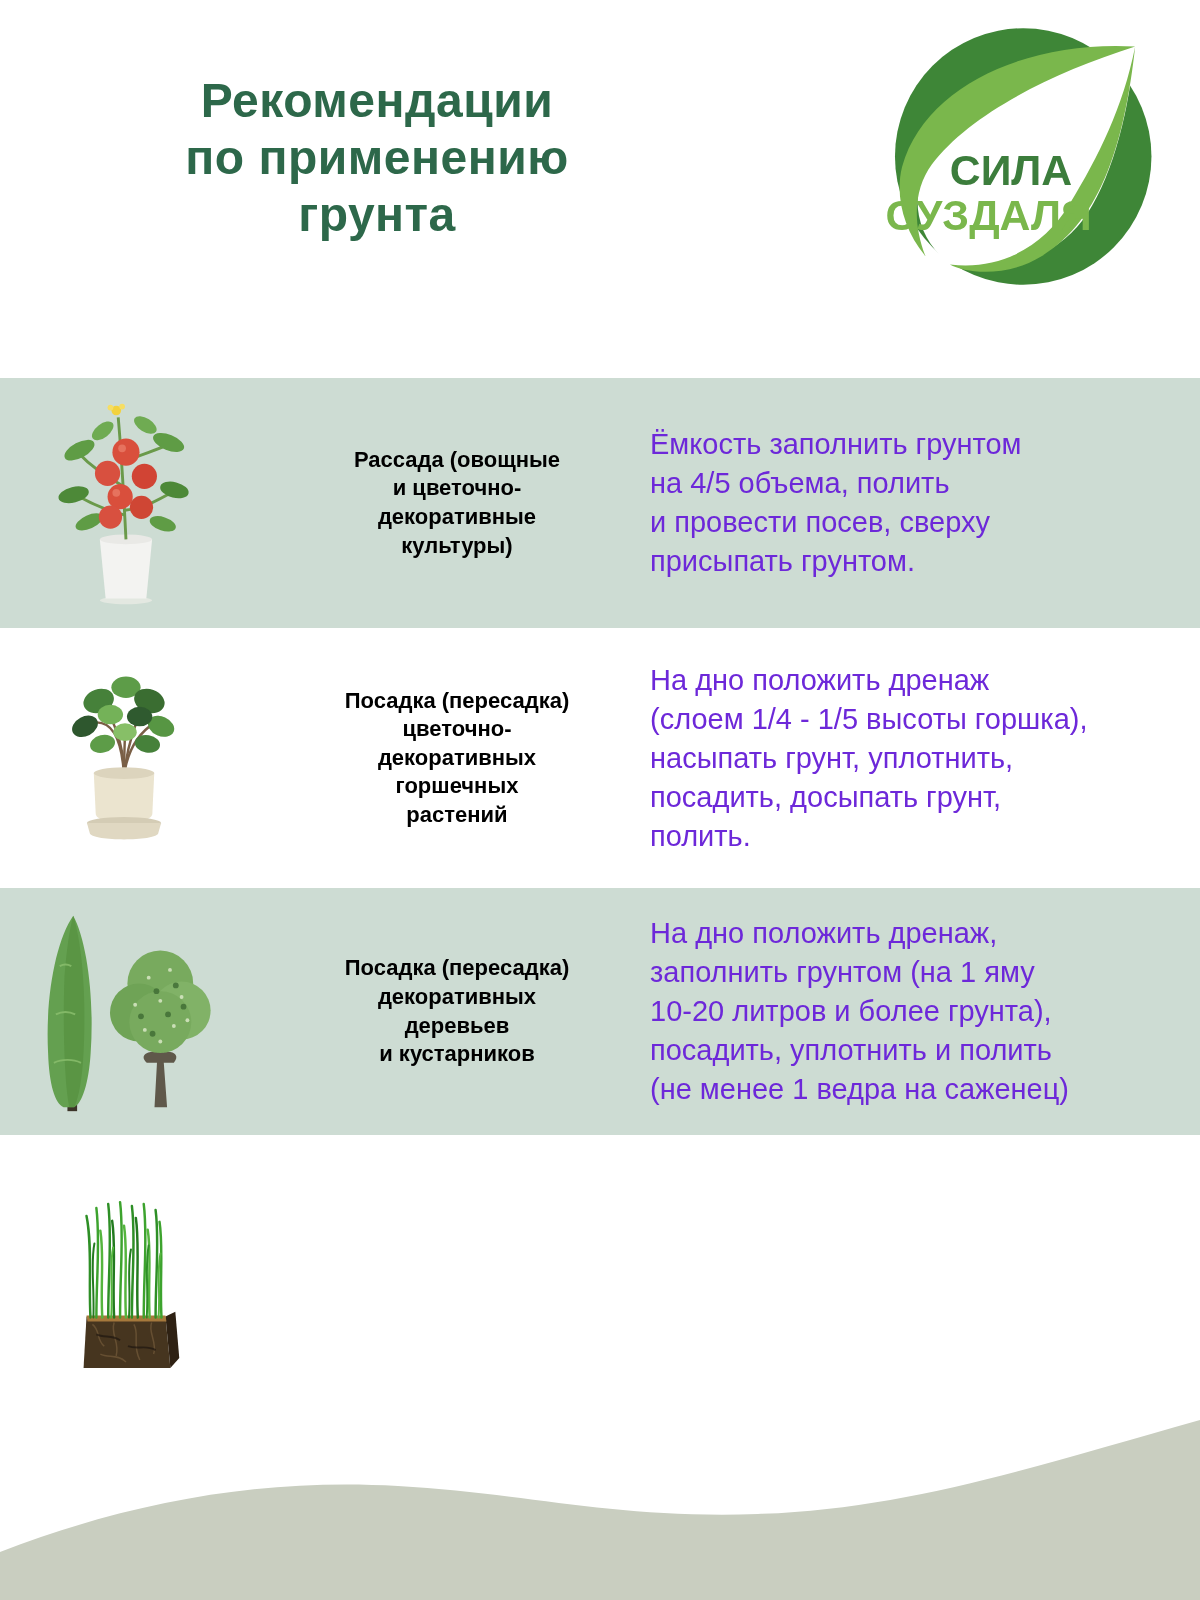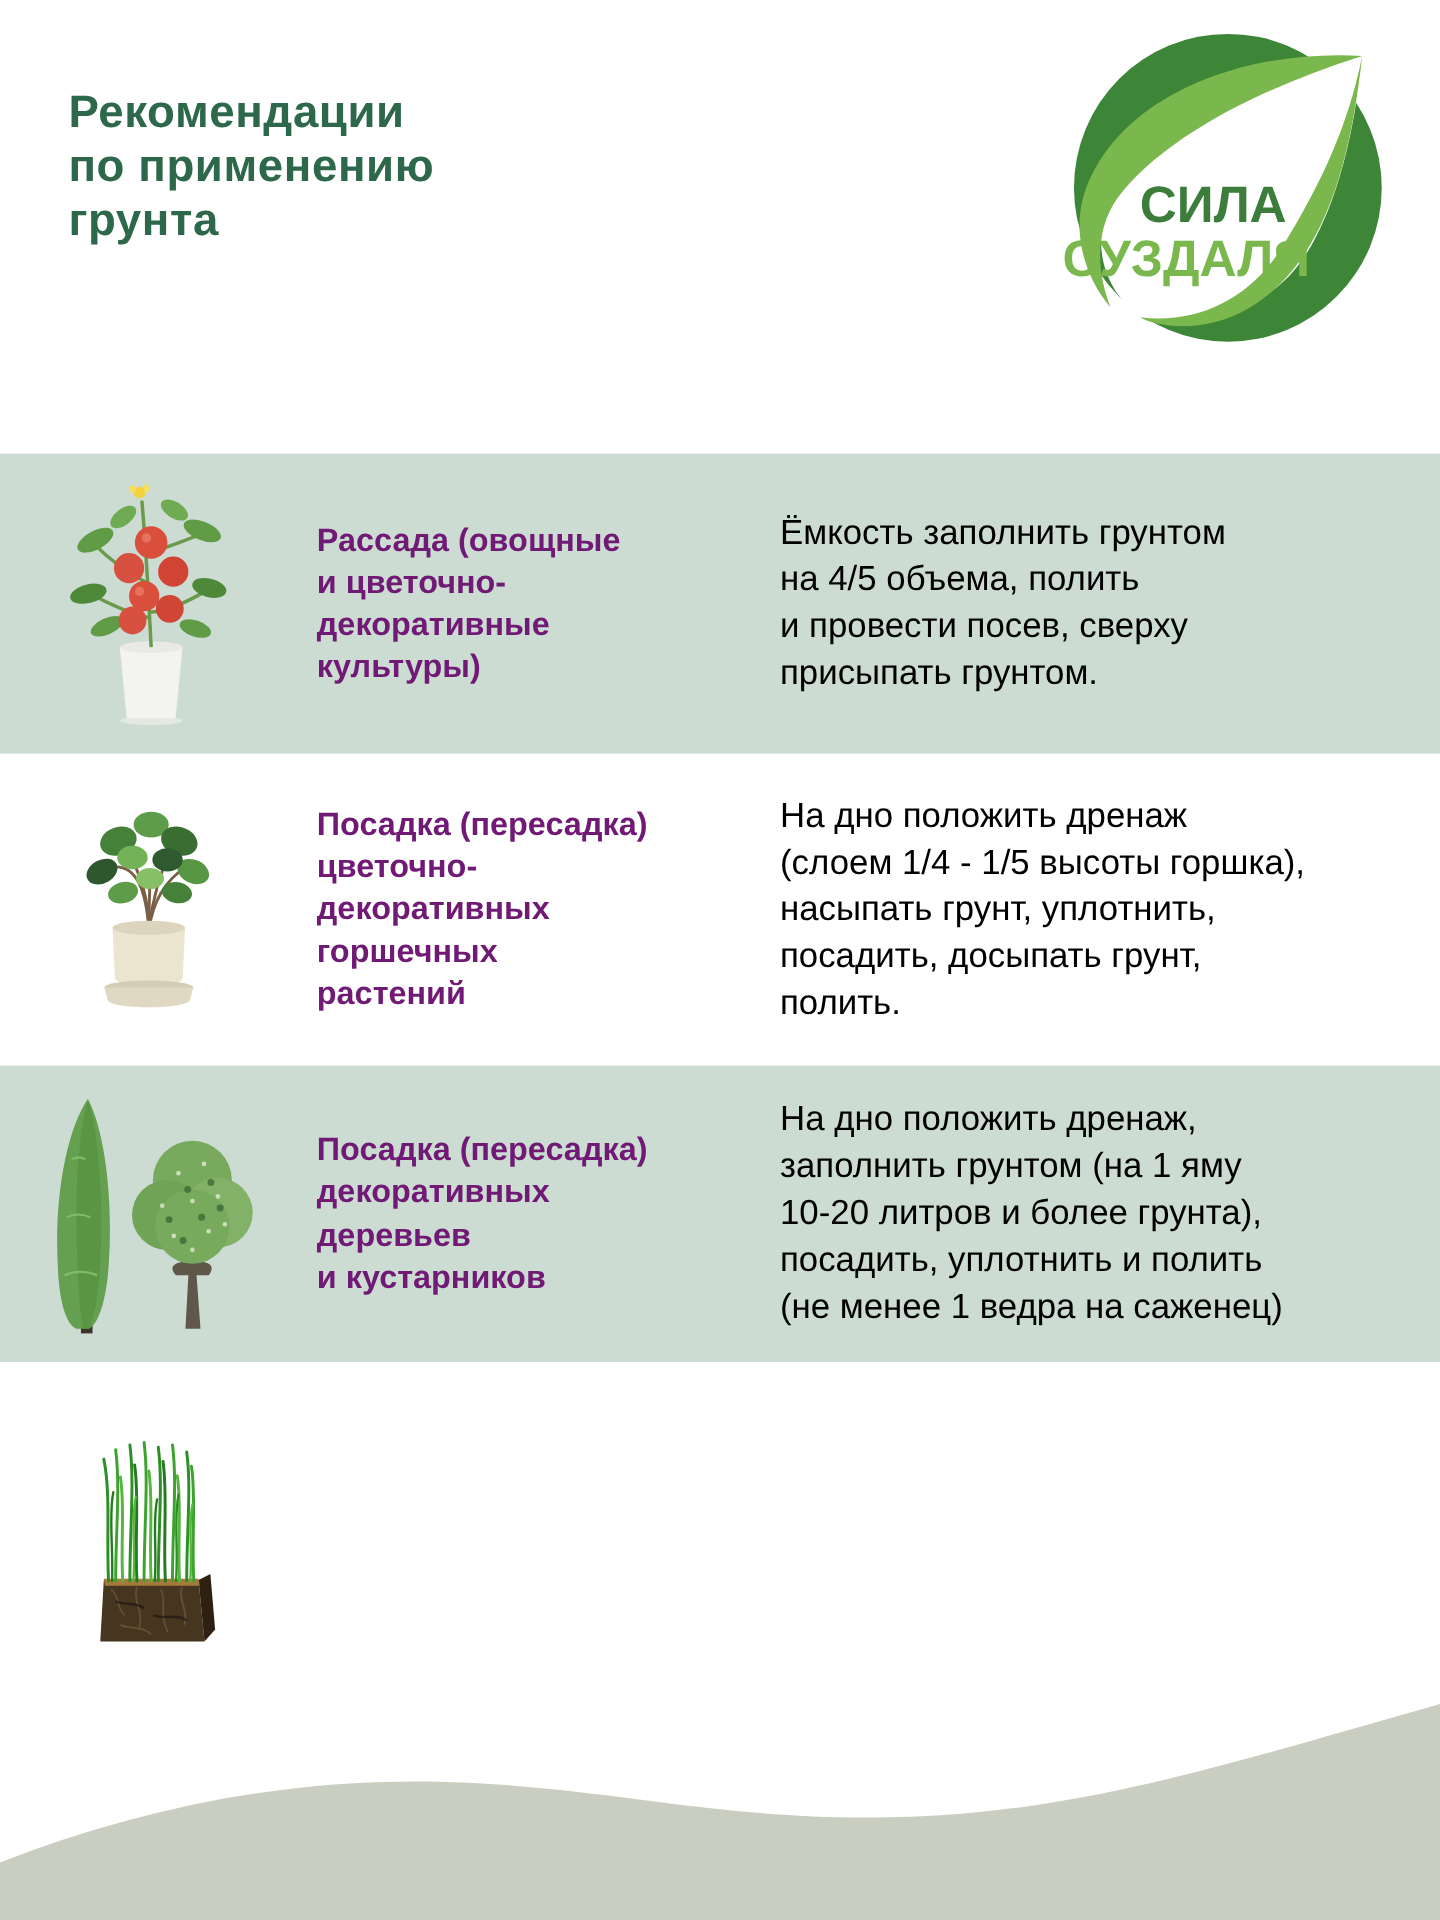--- a/index.html
+++ b/index.html
@@ -3,40 +3,40 @@
 <meta charset="utf-8">
 <style>
   html,body{margin:0;padding:0;background:#fff;}
   .page{
     position:relative;width:1200px;height:1600px;overflow:hidden;background:#ffffff;
     font-family:"Liberation Sans", sans-serif;
   }
   
   .main-title{
     position:absolute;left:57px;top:72px;width:640px;
-    font-size:38px;font-weight:700;color:#2d684a;line-height:1.19;
-    letter-spacing:.5px;white-space:pre-line;margin:0;
+    font-size:48px;font-weight:700;color:#2d684a;line-height:1.19;
+    letter-spacing:.5px;white-space:pre-line;margin:0;text-align:center;
   }
   .logo{position:absolute;top:14px;right:34px;width:310px;height:285px;}
   .logo svg{overflow:visible;}
   
   .rows{position:absolute;top:378px;left:0;right:0;}
   .row{display:grid;grid-template-columns:250px 400px 1fr;align-items:center;}
   .row.band{background:#cddcd3;}
   .row-1{height:250px;}
   .row-2{height:260px;}
   .row-3{height:247px;}
   .row-4{height:300px;}
   .img-cell{display:flex;justify-content:center;align-items:center;height:100%;}
   .row-title{
-    font-size:27px;font-weight:700;color:#701a75;line-height:1.3;
-    white-space:pre-line;padding-left:14px;
+    font-size:22px;font-weight:700;color:#000000;line-height:1.3;
+    white-space:pre-line;padding-left:14px;text-align:center;
   }
   .row-body{
-    font-size:29px;font-weight:400;color:#000000;line-height:1.345;
+    font-size:29px;font-weight:400;color:#6d28d9;line-height:1.345;
     white-space:pre-line;padding-right:40px;
   }
   
   .wave{position:absolute;left:0;bottom:0;width:1200px;height:200px;}
   .wave svg{display:block;width:100%;height:100%;}
 </style>
 </head>
 <body>
 
 <div class="page">

